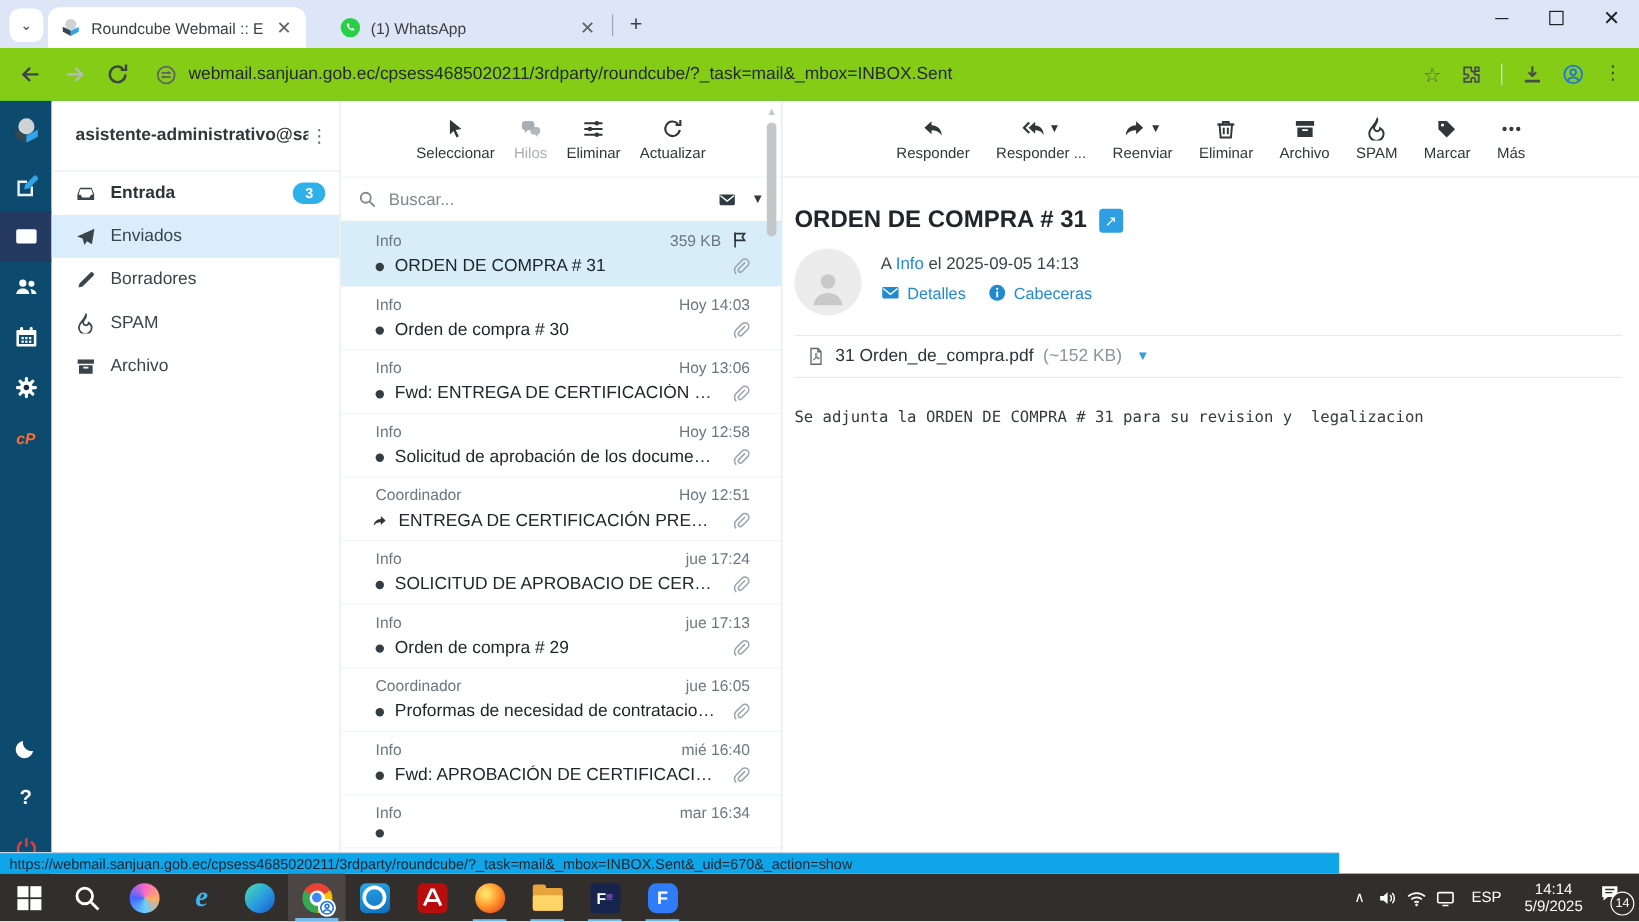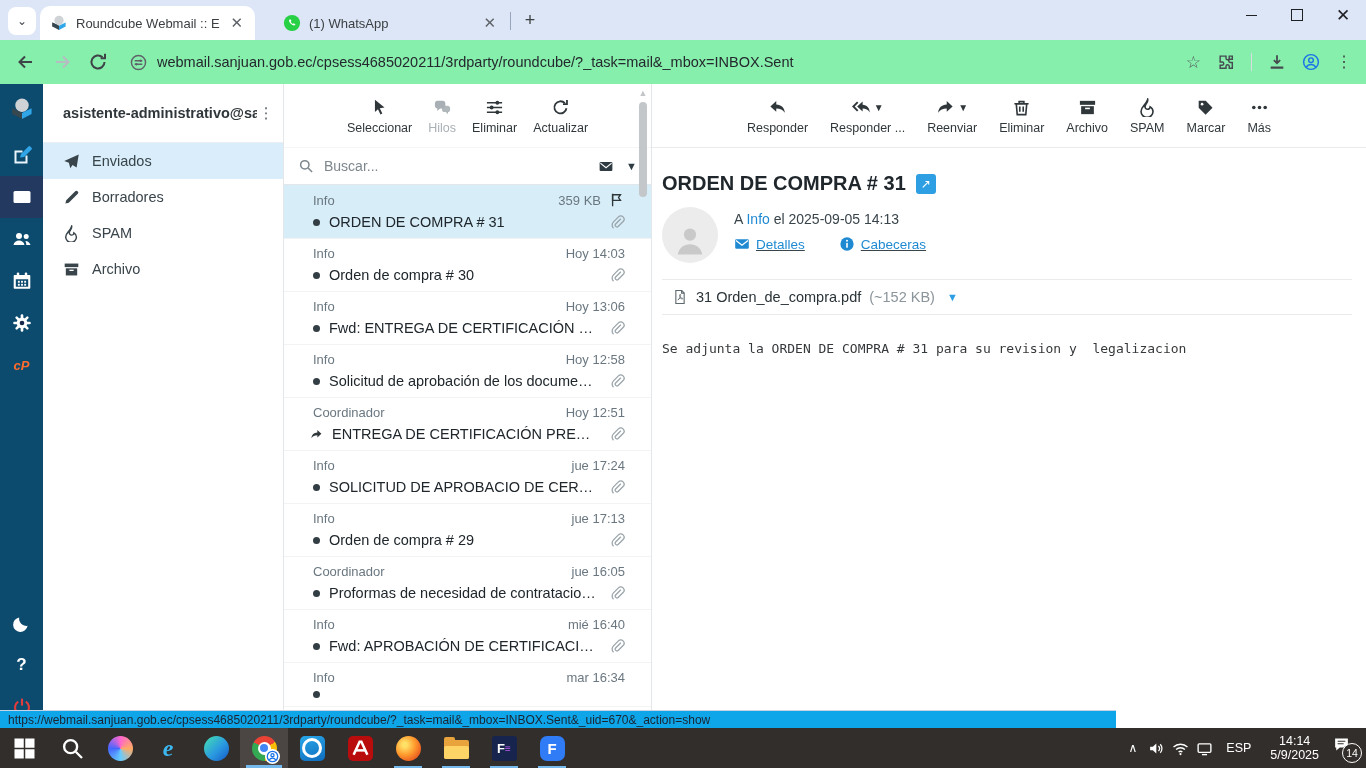--- a/index.html
+++ b/index.html
@@ -16,21 +16,21 @@
   .tab .t-title{white-space:nowrap;overflow:hidden;flex:1;}
   .tab .t-close{font-size:15px;color:#5f6368;padding:0 2px;}
   .tab-div{width:1px;height:18px;background:#98a5bd;margin:0 6px 10px 2px;}
   #newtab{width:26px;height:26px;margin-bottom:7px;display:flex;align-items:center;justify-content:center;font-size:18px;color:#3c4043;}
   #wincontrols{margin-left:auto;display:flex;align-self:flex-start;height:30px;}
   .wc{width:46px;height:30px;display:flex;align-items:center;justify-content:center;color:#202124;}
   .wc .min{width:11px;border-bottom:1.5px solid #202124;display:inline-block;}
   .wc .max{width:10px;height:10px;border:1.5px solid #202124;display:inline-block;}
   .wc.close{font-size:17px;}
 
-  #browserbar{position:absolute;top:40px;left:0;right:0;height:44px;background:#86efac;display:flex;align-items:center;border-bottom:1px solid #14b8a6;}
+  #browserbar{position:absolute;top:40px;left:0;right:0;height:44px;background:#84cc16;display:flex;align-items:center;border-bottom:1px solid #14b8a6;}
   .nav-ic{width:20px;height:20px;margin-left:16px;color:#3e4347;}
   .nav-ic.disabled{color:#b6bcc2;}
   #siteinfo{width:17px;height:17px;margin:0 10px 0 22px;color:#5f6368;}
   #urltext{font-size:14.5px;color:#24292d;white-space:nowrap;overflow:hidden;flex:1;}
   .bar-right{display:flex;align-items:center;gap:16px;margin:0 14px 0 10px;}
   .bar-right .icon{width:18px;height:18px;color:#464b50;}
   .bar-right .prof{color:#1a73e8;}
   .vbar{width:1px;height:18px;background:#dadce0;}
   .star{font-size:17px;color:#54585c;line-height:1;}
   .menu3{font-size:16px;color:#44484c;line-height:1;}
@@ -100,21 +100,21 @@
   #mail-toolbar .tbtn{padding:4px 8px;}
   #mailbody-wrap{padding:14px 14px 0 10px;}
   #subjrow{display:flex;align-items:center;gap:10px;margin:10px 0 12px 0;}
   #subject{font-size:20px;font-weight:bold;color:#20272c;}
   .extlink{width:20px;height:20px;border-radius:3px;background:#2e9fe3;color:#fff;display:flex;align-items:center;justify-content:center;font-size:12px;}
   #fromblock{display:flex;gap:16px;}
   #avatar{width:56px;height:56px;border-radius:50%;background:#ececec;color:#c9c9c9;display:flex;align-items:center;justify-content:center;overflow:hidden;}
   #avatar .icon{width:34px;height:34px;margin-top:10px;}
   #hdrlines{display:flex;flex-direction:column;gap:9px;padding-top:4px;font-size:14px;color:#39444b;}
   .bluelink{color:#1f8ad2;}
-  #hdr-actions{display:flex;gap:34px;align-items:center;text-decoration:underline;}
+  #hdr-actions{display:flex;gap:18px;align-items:center;}
   .hact{display:flex;align-items:center;gap:6px;color:#1f8ad2;font-size:13.5px;}
   .hact .icon{width:16px;height:16px;color:#1f8ad2;}
   #attachrow{margin:16px 0 0 0;border:1px solid #e8eaec;border-left:none;border-right:none;padding:9px 10px;display:flex;align-items:center;gap:8px;}
   #attachrow .pdfic{width:16px;height:16px;color:#5f6a70;}
   #attach-name{font-size:14.5px;color:#2a3338;}
   #attach-size{font-size:14.5px;color:#8a949a;}
   #attach-caret{color:#2e9fe3;font-size:11px;margin-left:4px;}
   #mbody{margin:26px 0 0 0;font-family:"DejaVu Sans Mono","Liberation Mono",monospace;font-size:13px;color:#36393b;white-space:pre-wrap;}
 
   
@@ -327,20 +327,29 @@
           </span>
         </div>
       </div>
 
     <div id="sidebar">
       <div id="acct">
         <span id="acct-name">asistente-administrativo@sa...</span>
         <span id="acct-menu">⋮</span>
       </div>
       <div id="folders">
+          <div class="folder bold">
+            <span class="icon ">
+              <svg viewBox="0 0 20 20" fill="currentColor">
+                <path d="M1.8 10.8 4.3 4h11.4l2.5 6.8V16h-16.4zM4.9 11l1.6 2.6h7L15.1 11h2L15.4 5.6H4.6L2.9 11z"></path>
+              </svg>
+            </span>
+            <span class="flabel">Entrada</span>
+            <span class="badge">3</span>
+          </div>
           <div class="folder selected">
             <span class="icon ">
               <svg viewBox="0 0 20 20">
                 <path d="M18.5 1.8 1.5 9.4l5.4 2L8.6 17.8l2.6-3.7 4.8 3.1z" fill="currentColor"></path>
               </svg>
             </span>
             <span class="flabel">Enviados</span>
           </div>
           <div class="folder">
             <span class="icon ">

